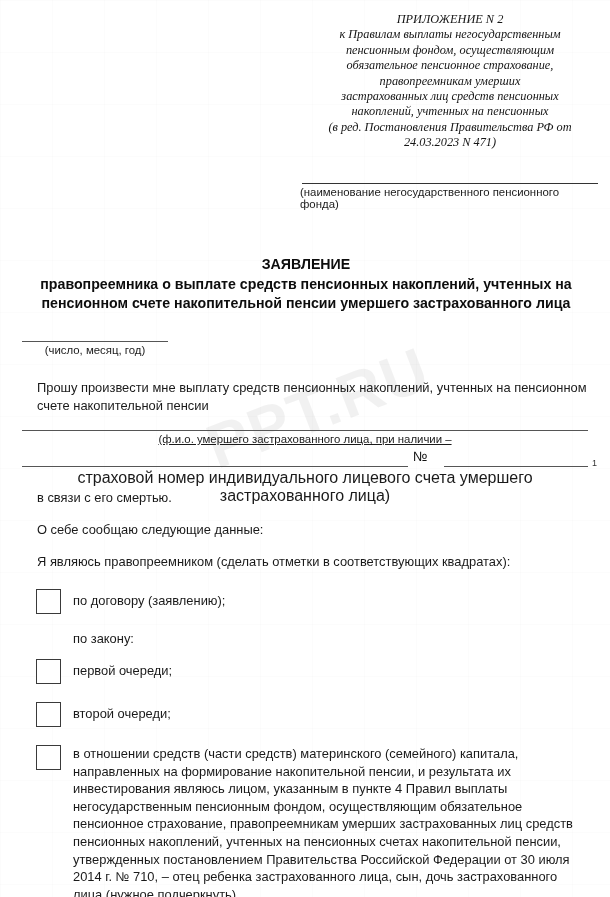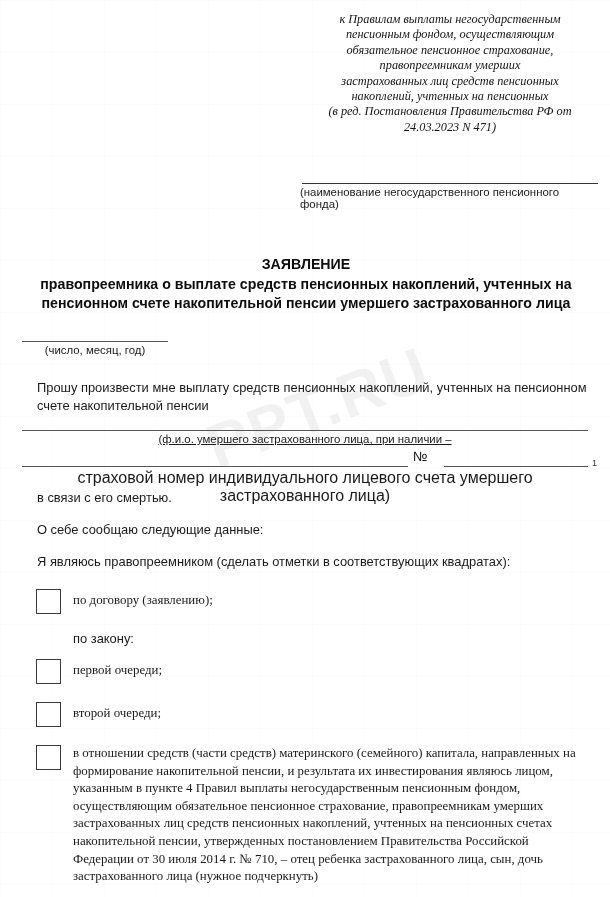--- a/index.html
+++ b/index.html
@@ -194,21 +194,20 @@
     background: #fff;
     flex: 0 0 auto;
     box-sizing: border-box;
   }
   .cb-label {
     margin-left: 12px;
     font-size: 12.9px;
     line-height: 17.5px;
     color: #1a1a1a;
     padding-top: 3px;
-    font-family: Liberation Serif, serif;
   }
   .cb-contract { top: 589px; }
   .cb-first    { top: 659px; }
   .cb-second   { top: 702px; }
   .cb-capital  { top: 745px; width: 550px; }
   .cb-capital .cb-label {
     padding-top: 0;
     width: 510px;
     line-height: 17.6px;
   }
@@ -222,20 +221,21 @@
   }
 </style>
 </head>
 <body>
 
 <div class="page">
 
   <div class="watermark">PPT.RU</div>
 
   <div class="appendix">
+    <div>ПРИЛОЖЕНИЕ N 2</div>
     <div>к Правилам выплаты негосударственным</div>
     <div>пенсионным фондом, осуществляющим</div>
     <div>обязательное пенсионное страхование,</div>
     <div>правопреемникам умерших</div>
     <div>застрахованных лиц средств пенсионных</div>
     <div>накоплений, учтенных на пенсионных</div>
     <div>(в ред. Постановления Правительства РФ от</div>
     <div>24.03.2023 N 471)</div>
   </div>
 

